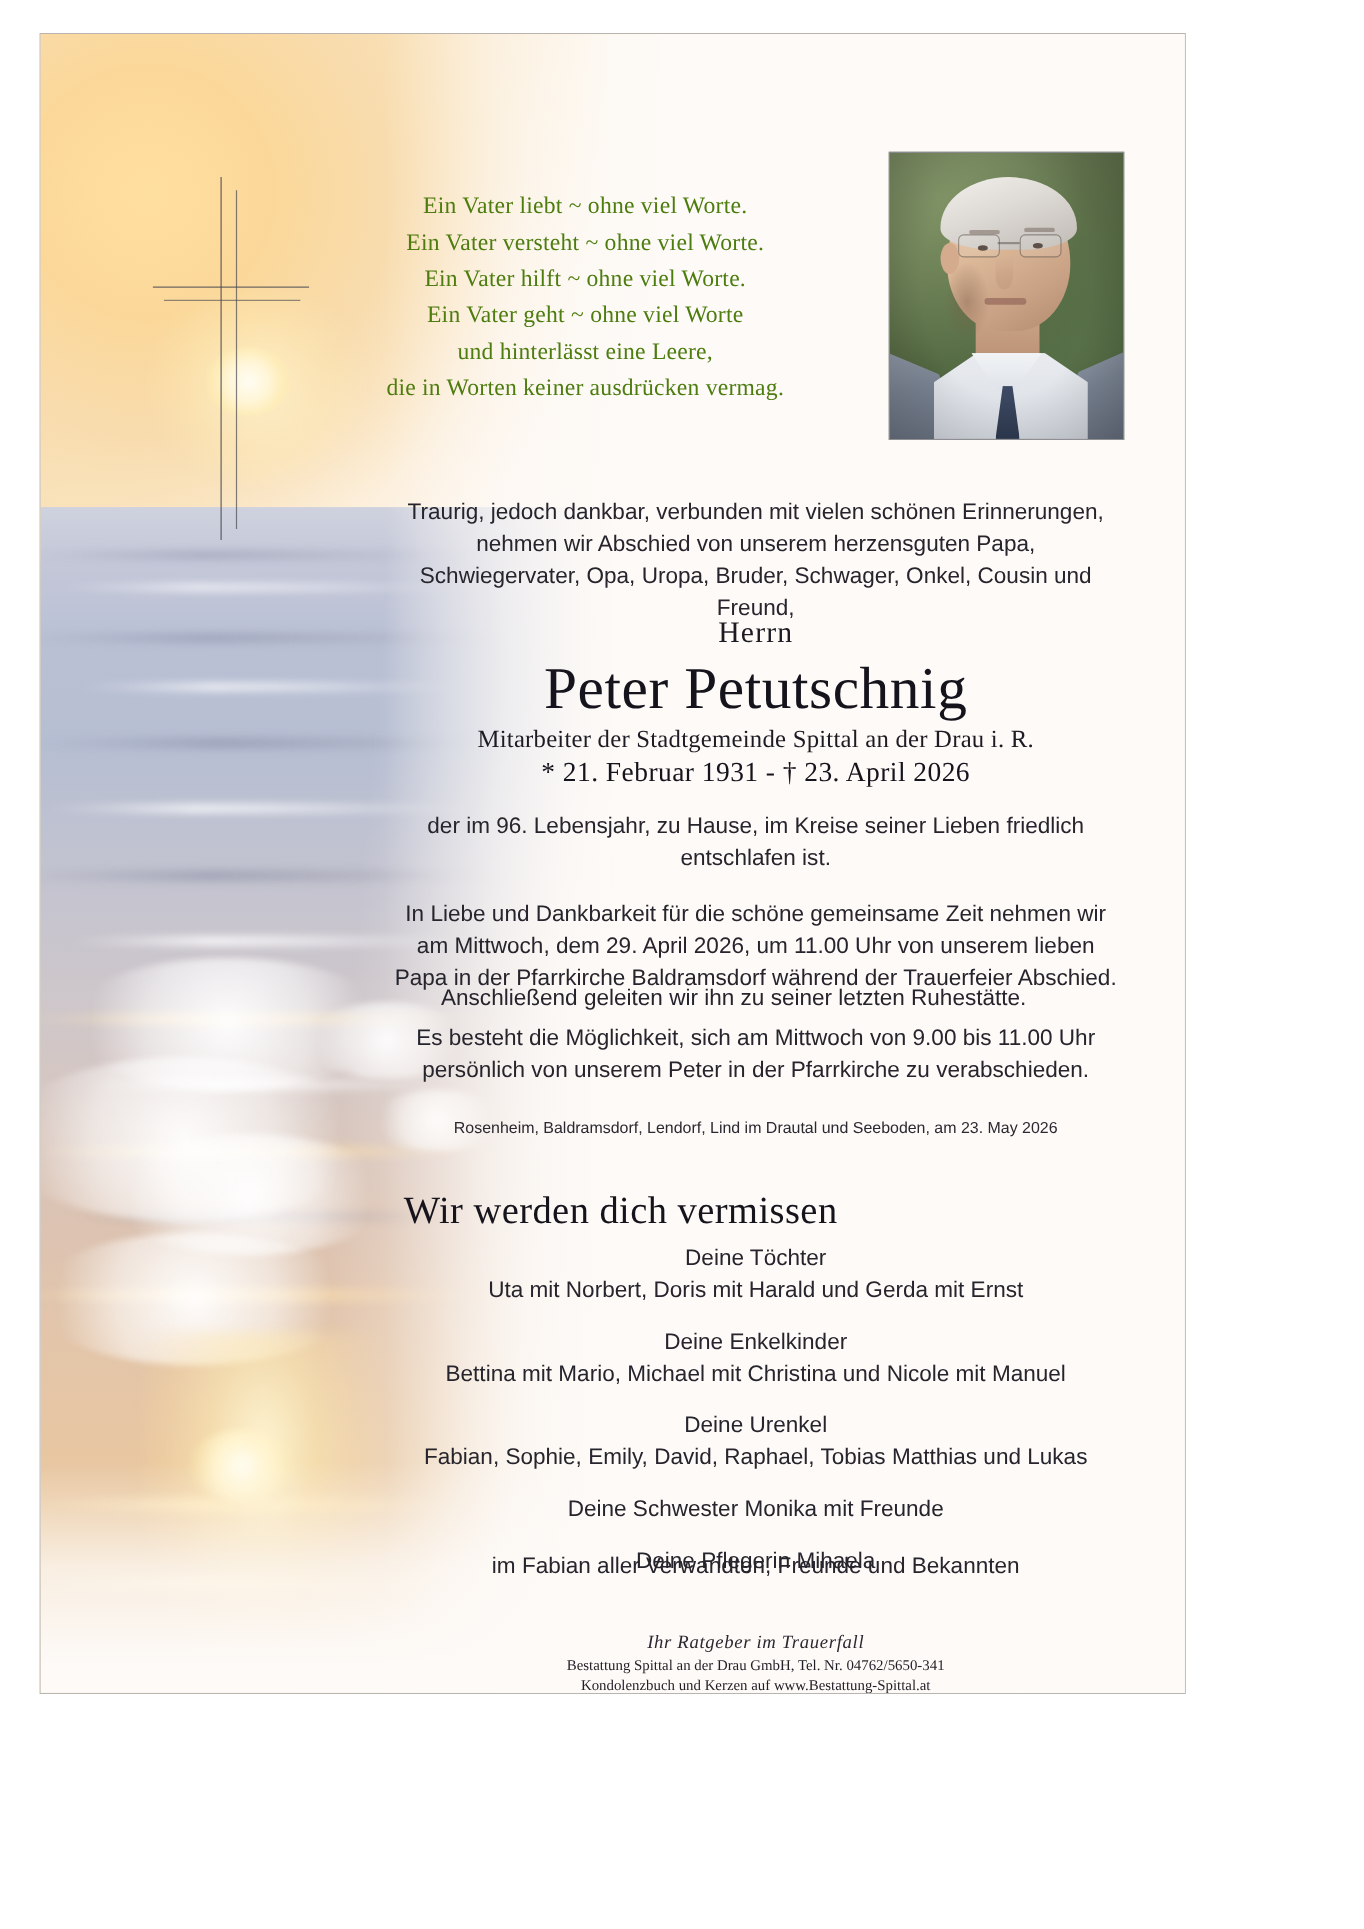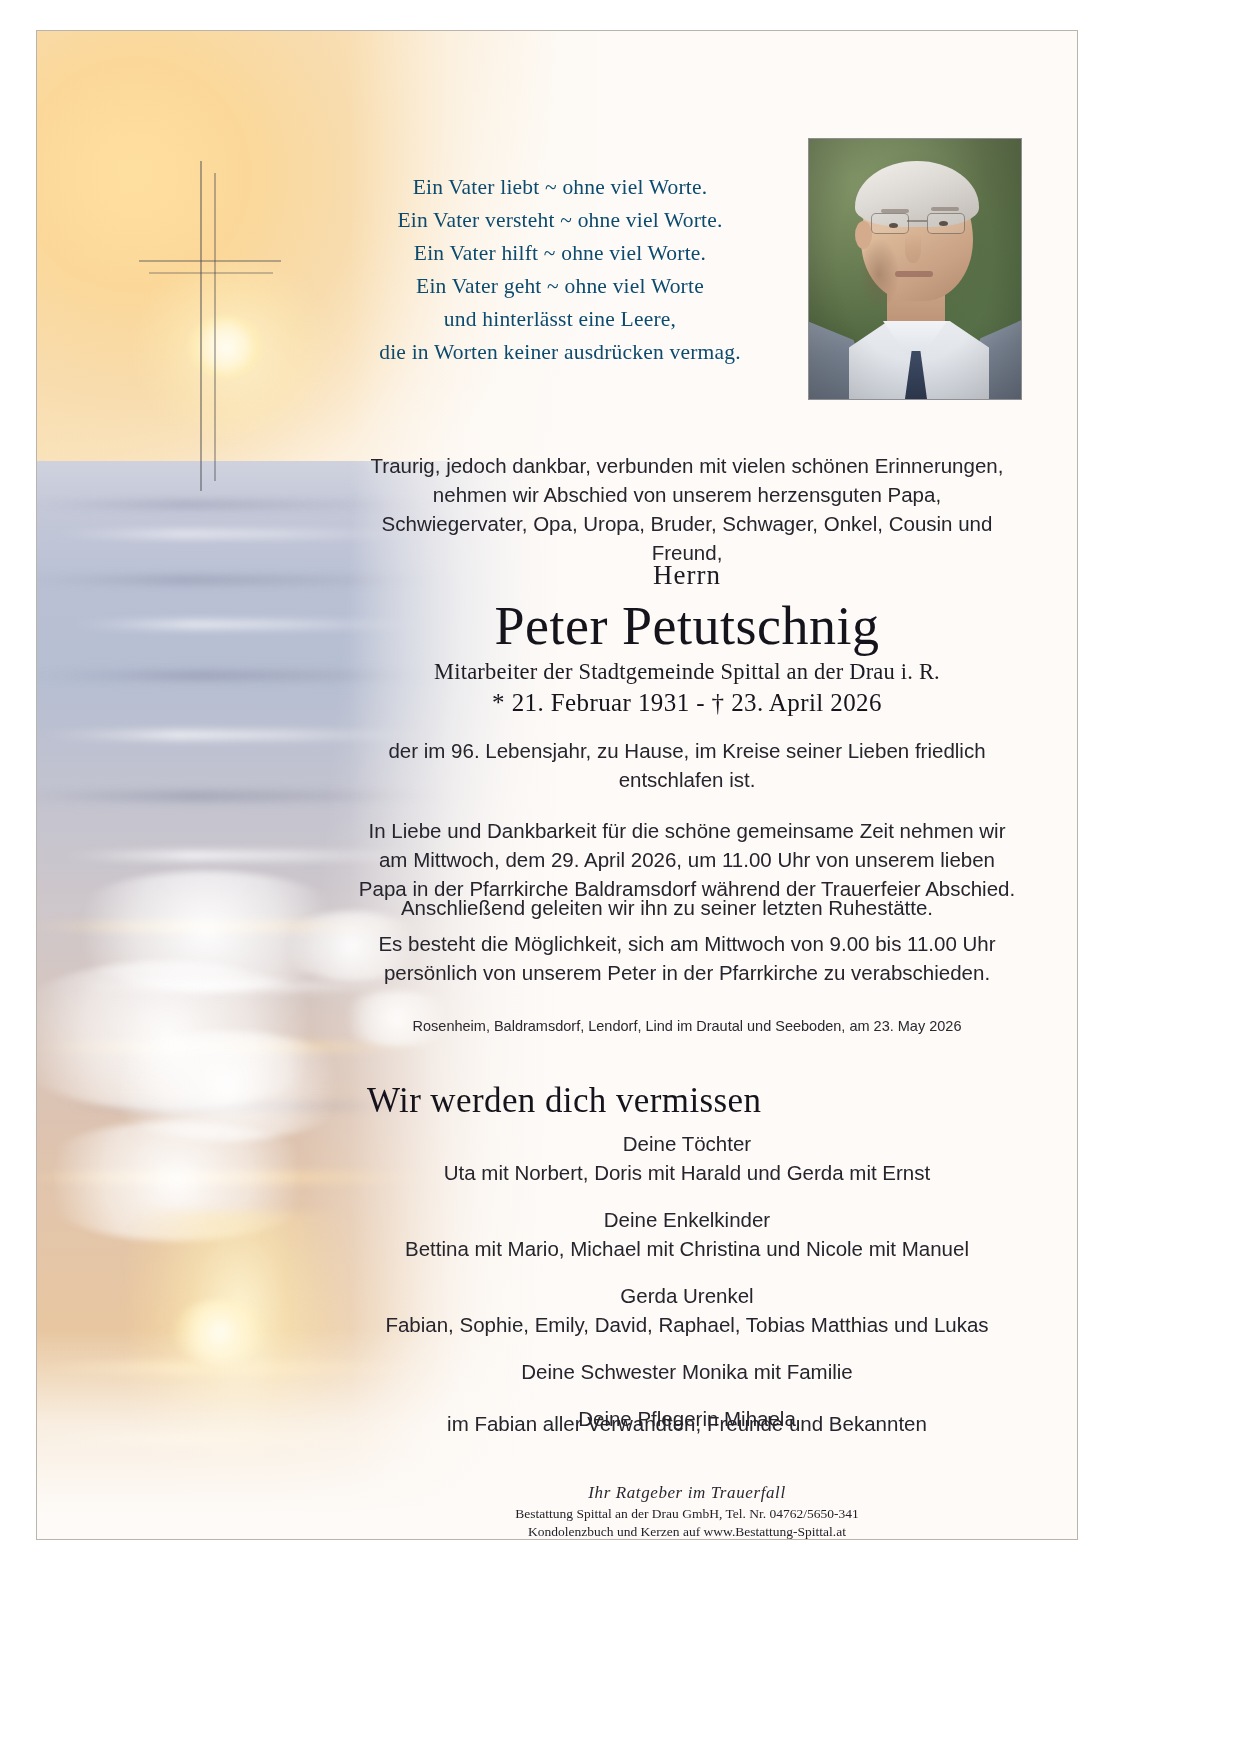--- a/index.html
+++ b/index.html
@@ -330,29 +330,29 @@
     position: absolute;
     left: 0; top: 0;
     width: 1040px;
     height: 1508px;
   }
 
   .text-block { position: absolute; }
 
   
   #poem {
-    left: 313px;
+    left: 285px;
     top: 140px;
     width: 420px;
     text-align: center;
     font-family: "Liberation Serif", serif;
     font-size: 21.5px;
     line-height: 33px;
     letter-spacing: 0.2px;
-    color: #0c4a6e;
+    color: #4d7c0f;
   }
   #poem .ln { white-space: nowrap; }
 
   
   #intro {
     left: 330px;
     top: 420px;
     width: 640px;
     text-align: center;
     font-family: Liberation Sans, sans-serif;
@@ -598,25 +598,25 @@
       <div id="family" class="text-block">
         <div class="fam-group">
           <div class="fam-role">Deine Töchter</div>
           <div class="fam-names">Uta mit Norbert, Doris mit Harald und Gerda mit Ernst</div>
         </div>
         <div class="fam-group">
           <div class="fam-role">Deine Enkelkinder</div>
           <div class="fam-names">Bettina mit Mario, Michael mit Christina und Nicole mit Manuel</div>
         </div>
         <div class="fam-group">
-          <div class="fam-role">Gerda Urenkel</div>
+          <div class="fam-role">Deine Urenkel</div>
           <div class="fam-names">Fabian, Sophie, Emily, David, Raphael, Tobias Matthias und Lukas</div>
         </div>
         <div class="fam-group">
-          <div class="fam-role">Deine Schwester Monika mit Familie</div>
+          <div class="fam-role">Deine Schwester Monika mit Freunde</div>
         </div>
         <div class="fam-group">
           <div class="fam-role">Deine Pflegerin Mihaela</div>
         </div>
       </div>
 
       <div id="closing-line" class="text-block">im Fabian aller Verwandten, Freunde und Bekannten</div>
 
       <div id="footer" class="text-block">
         <div id="footer-slogan">Ihr Ratgeber im Trauerfall</div>

